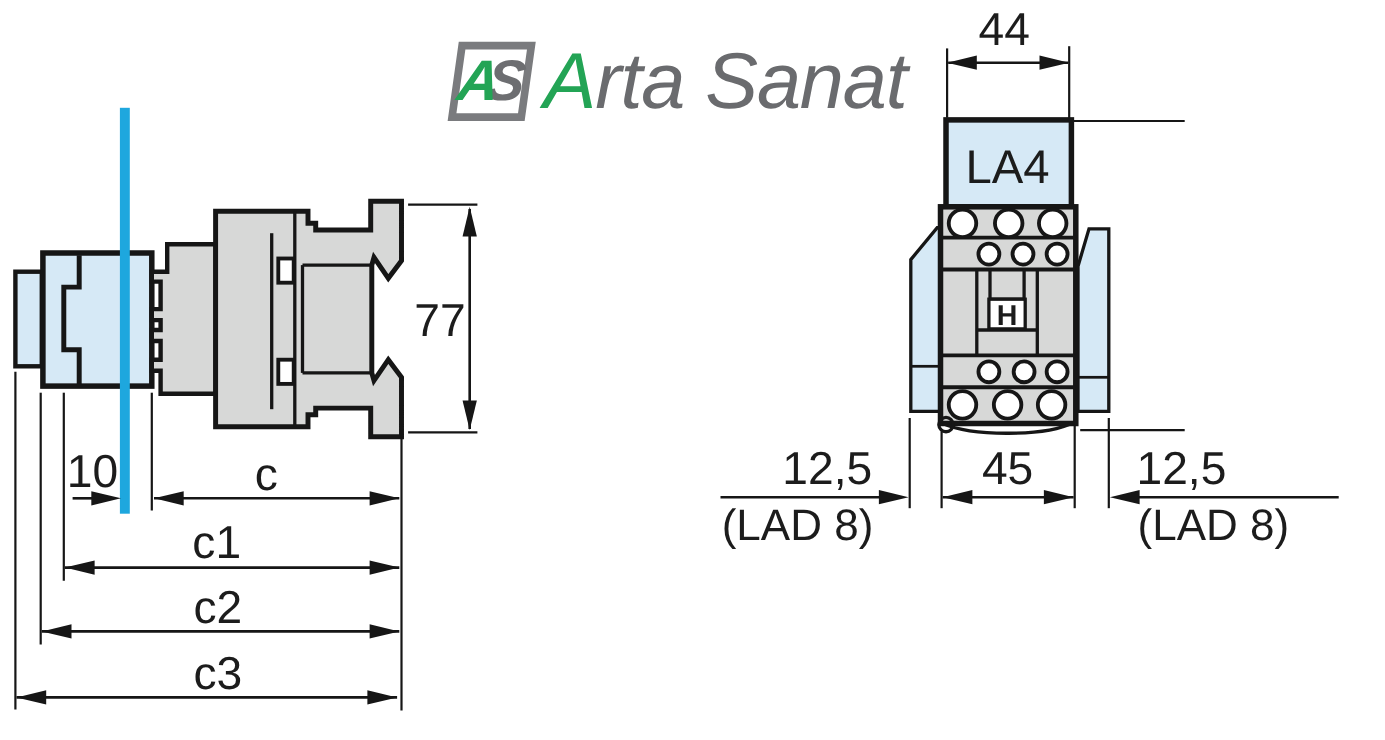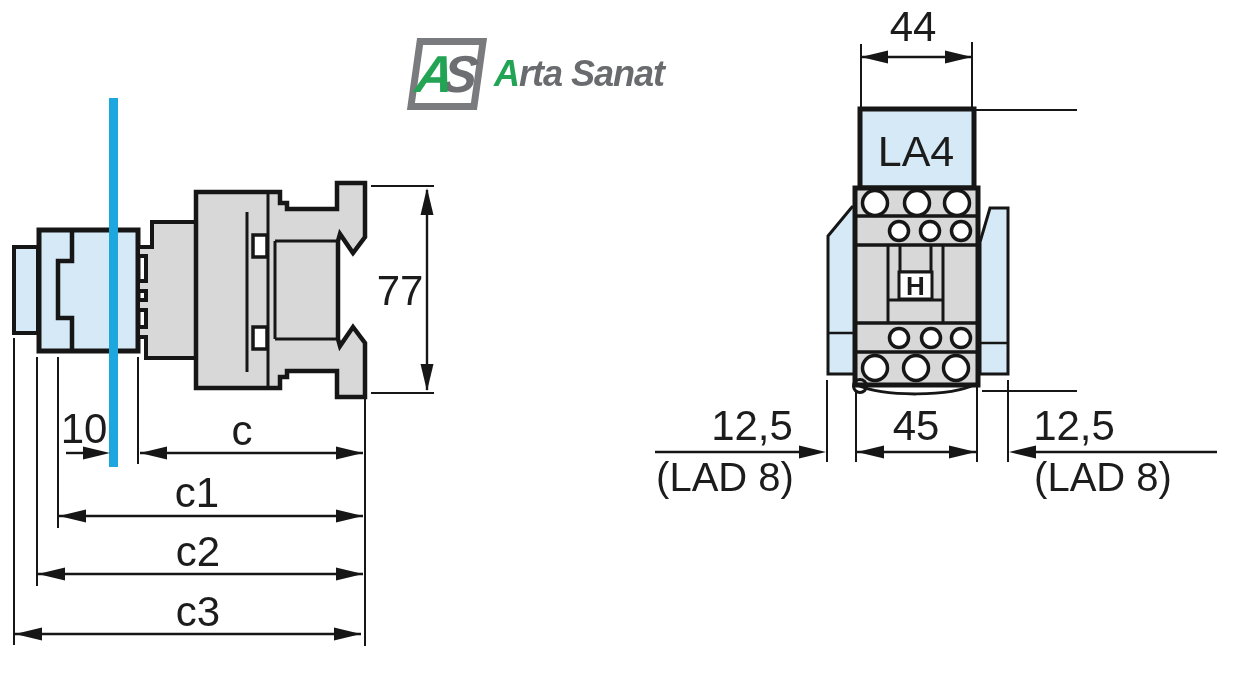--- a/index.html
+++ b/index.html
@@ -11,21 +11,21 @@
   .la4txt{font-size:43px;}
   .htxt{font-size:26px;font-weight:bold;}
 
   
   .logo{position:absolute;left:412px;top:38px;display:flex;align-items:flex-start;gap:12px;}
   .logo-icon{width:56px;height:58px;border:7px solid #7a7b7e;background:#fff;
              transform:skewX(-8deg);display:flex;align-items:center;justify-content:center;
              font-style:italic;font-weight:900;font-size:52px;line-height:58px;}
   .logo-icon .logo-a{color:#23a455;margin-right:-11px;position:relative;z-index:2;}
   .logo-icon .logo-s{color:#6d6e71;}
-  .logo-text{font-style:italic;font-weight:700;font-size:36px;line-height:72px;
+  .logo-text{font-style:italic;font-weight:400;font-size:72px;line-height:72px;
              color:#6a6b6e;letter-spacing:-1px;white-space:nowrap;}
   .logo-text .green{color:#23a455;}
 </style>
 </head>
 <body>
 
 <div class="canvas">
 
   <div class="logo">
     <div class="logo-icon">

